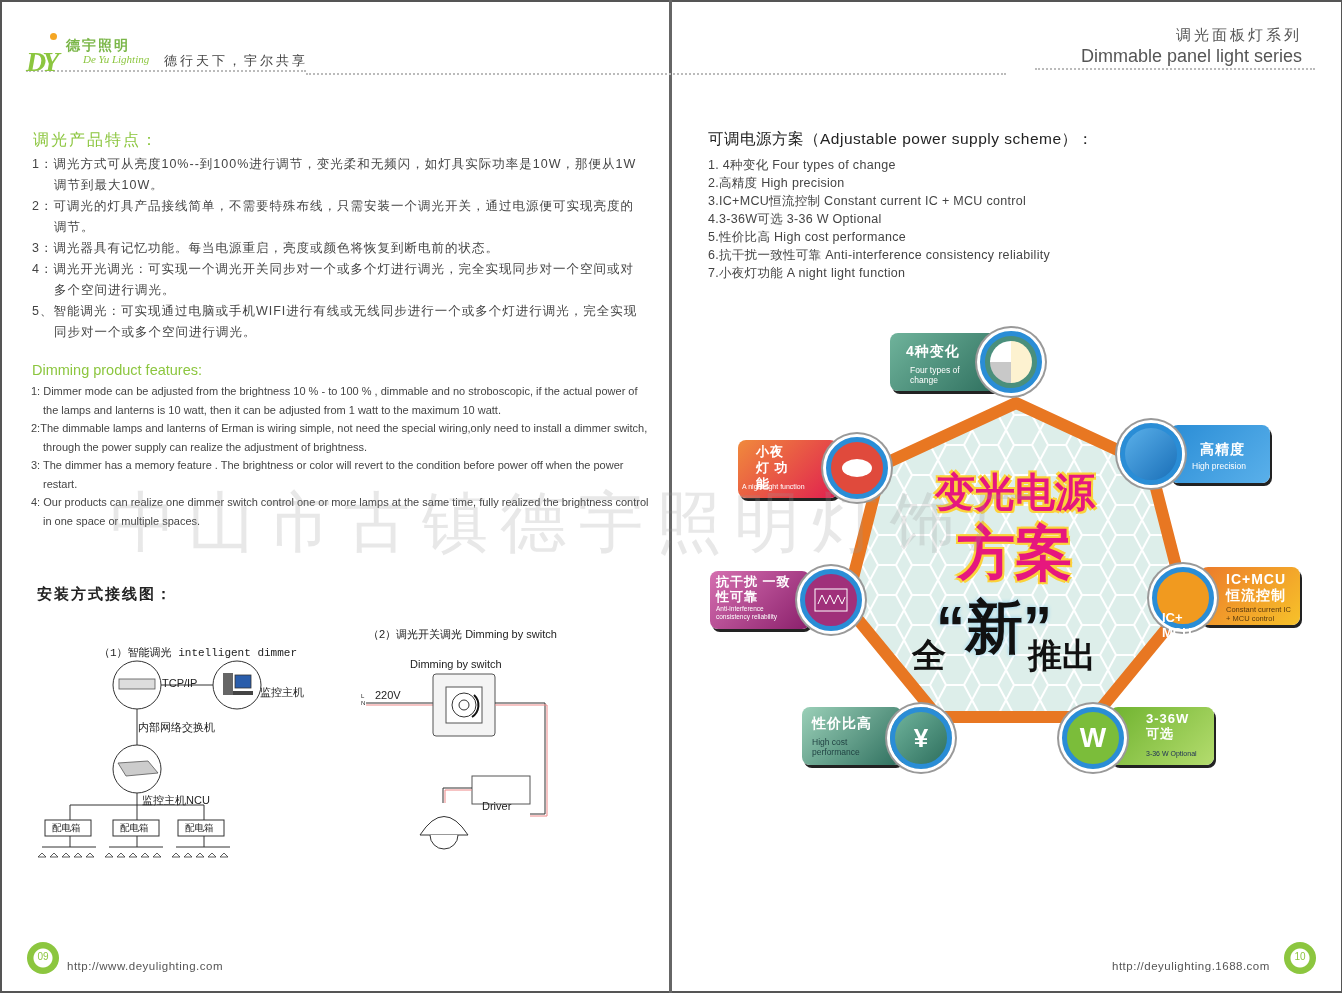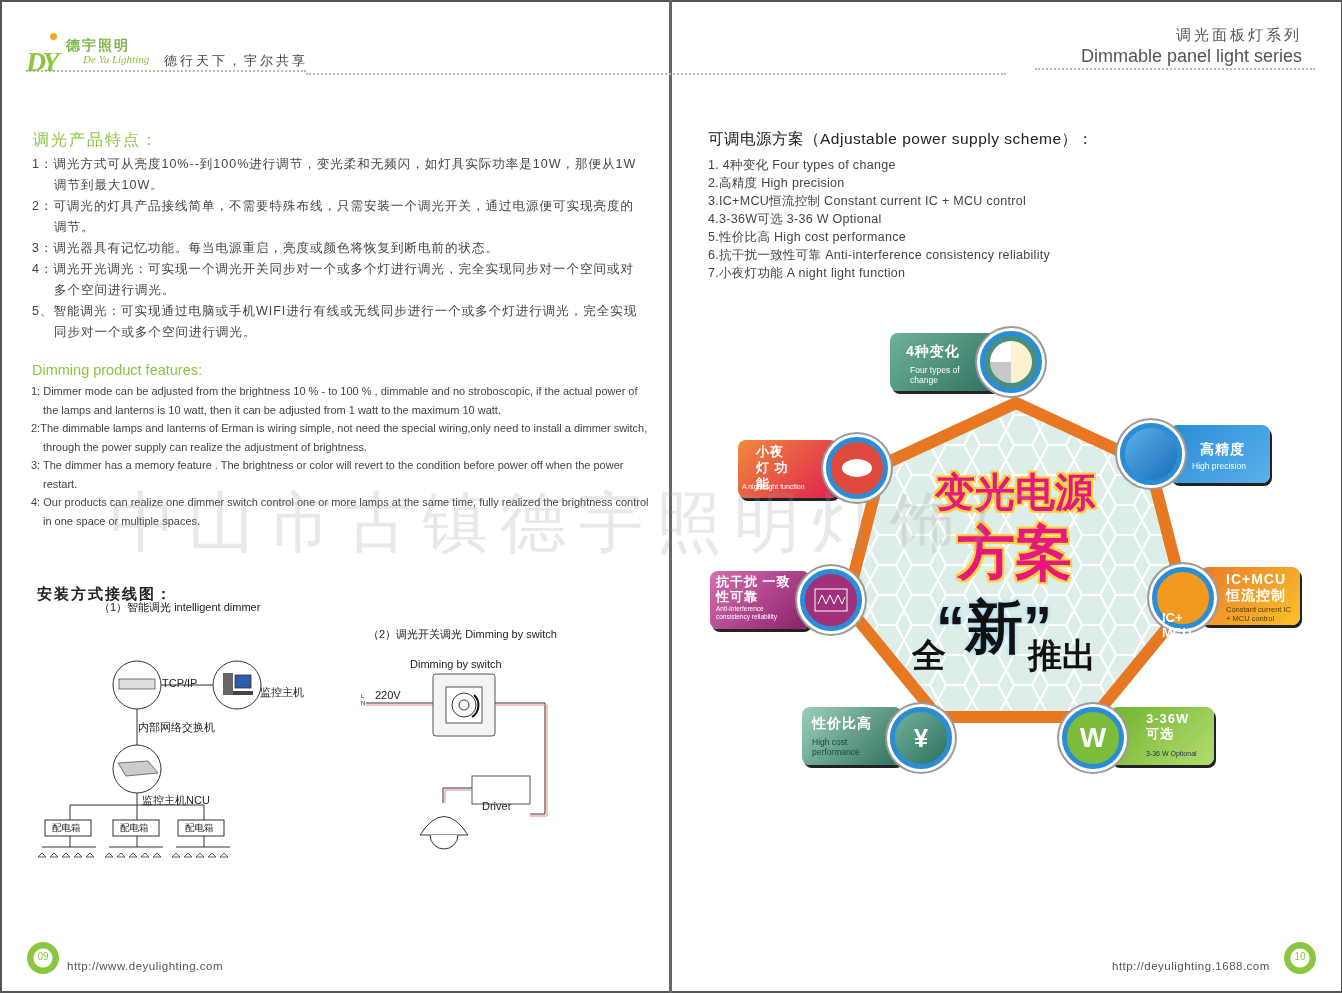--- a/index.html
+++ b/index.html
@@ -84,21 +84,21 @@
   <div class="en-title">Dimming product features:</div>
   <div class="en-list">
     <div class="item">1: Dimmer mode can be adjusted from the brightness 10 % - to 100 % , dimmable and no stroboscopic, if the actual power of the lamps and lanterns is 10 watt, then it can be adjusted from 1 watt to the maximum 10 watt.</div>
     <div class="item">2:The dimmable lamps and lanterns of Erman is wiring simple, not need the special wiring,only need to install a dimmer switch, through the power supply can realize the adjustment of brightness.</div>
     <div class="item">3: The dimmer has a memory feature . The brightness or color will revert to the condition before power off  when the power restart.</div>
     <div class="item">4: Our products can realize one dimmer switch control one or more lamps at the same time, fully realized the brightness control in  one space or multiple spaces.</div>
   </div>
 
   <div class="install-title">安装方式接线图：</div>
 
-  <div class="diag-label" style="left:99px; top:600px;">（1）智能调光 intelligent dimmer</div>
+  <div class="diag-label" style="left:99px; top:645px;font-family:Liberation Mono, monospace;">（1）智能调光 intelligent dimmer</div>
   <svg style="position:absolute; left:30px; top:655px;" width="290" height="210">
     <circle cx="107" cy="30" r="24" fill="#fff" stroke="#333" stroke-width="1"></circle>
     <rect x="89" y="24" width="36" height="10" fill="#ddd" stroke="#555" stroke-width="0.8"></rect>
     <line x1="131" y1="30" x2="183" y2="30" stroke="#333" stroke-width="1"></line>
     <circle cx="207" cy="30" r="24" fill="#fff" stroke="#333" stroke-width="1"></circle>
     <rect x="193" y="18" width="10" height="22" fill="#666"></rect>
     <rect x="205" y="20" width="16" height="13" fill="#2a5dab" stroke="#333" stroke-width="0.8"></rect>
     <rect x="203" y="36" width="20" height="4" fill="#444"></rect>
     <line x1="107" y1="54" x2="107" y2="90" stroke="#333" stroke-width="1"></line>
     <circle cx="107" cy="114" r="24" fill="#fff" stroke="#333" stroke-width="1"></circle>

